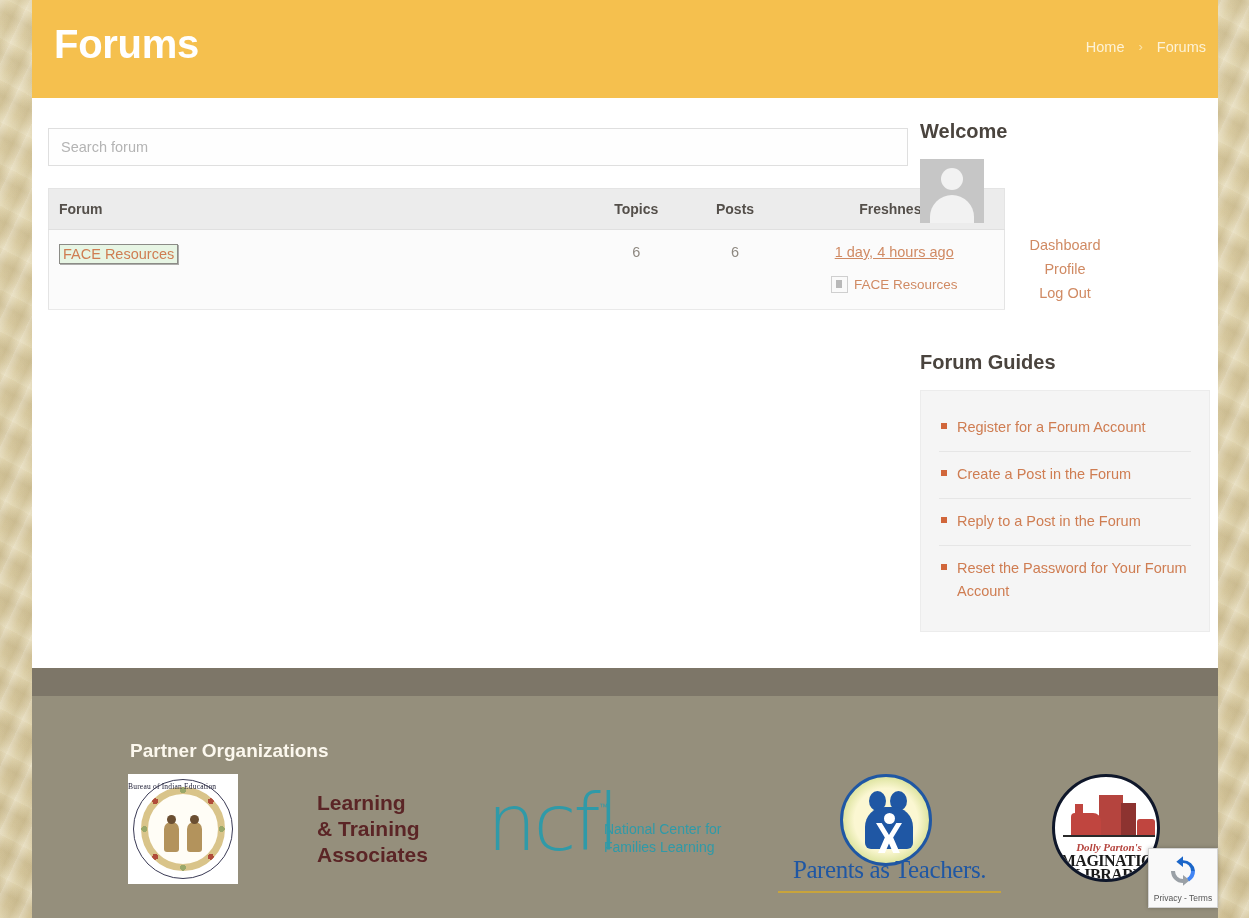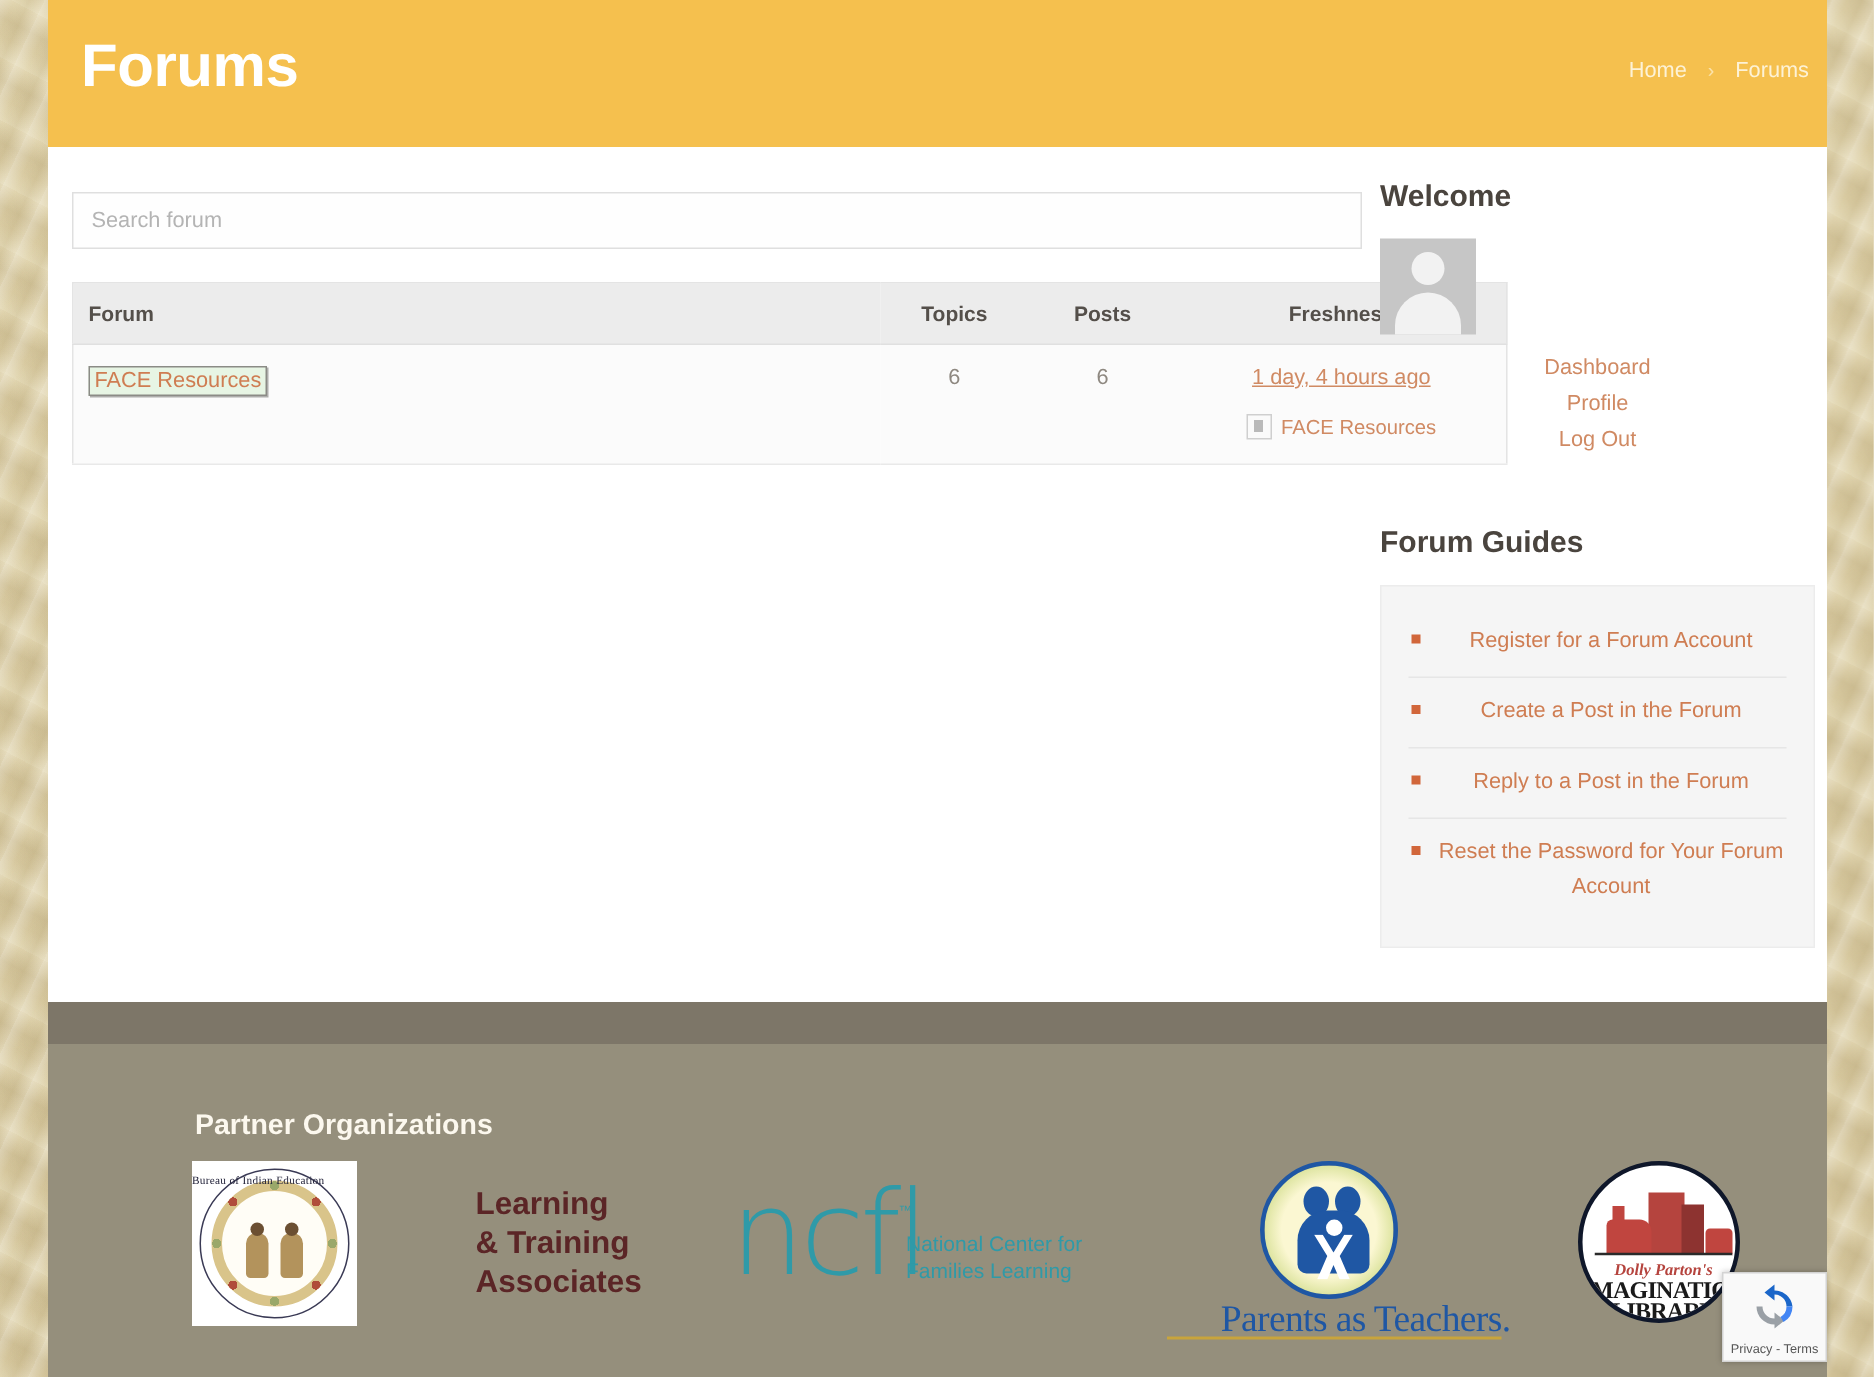--- a/index.html
+++ b/index.html
@@ -229,21 +229,20 @@
   .guides-title { margin-top: 46px; }
   .guides-box {
     background: #f5f5f5;
     border: 1px solid #ececec;
     padding: 14px 18px 16px 18px;
   }
   .guides-box ul {
     list-style: none;
     margin: 0;
     padding: 0;
-    text-align: center;
   }
   .guides-box li {
     padding: 11px 0 12px 18px;
     position: relative;
     border-bottom: 1px solid #e6e6e6;
   }
   .guides-box li:last-child { border-bottom: none; }
   .guides-box li::before {
     content: "";
     position: absolute;
@@ -445,23 +444,23 @@
   }
   .pat-child-body {
     position: absolute;
     left: 0; top: 10px;
     width: 26px; height: 30px;
     background: #ffffff;
     clip-path: polygon(0 0, 22% 0, 50% 40%, 78% 0, 100% 0, 66% 48%, 92% 100%, 66% 100%, 50% 68%, 34% 100%, 8% 100%, 34% 48%);
   }
   .pat-text {
     position: absolute;
-    left: 0; top: 92px;
+    left: 0; top: 82px;
     width: 235px;
-    text-align: right;
+    text-align: center;
     font-family: "Liberation Serif", serif;
     font-size: 25px;
     color: #1f57a4;
     letter-spacing: -0.4px;
   }
   .pat-underline {
     position: absolute;
     left: 6px; top: 117px;
     width: 223px;
     height: 2px;

